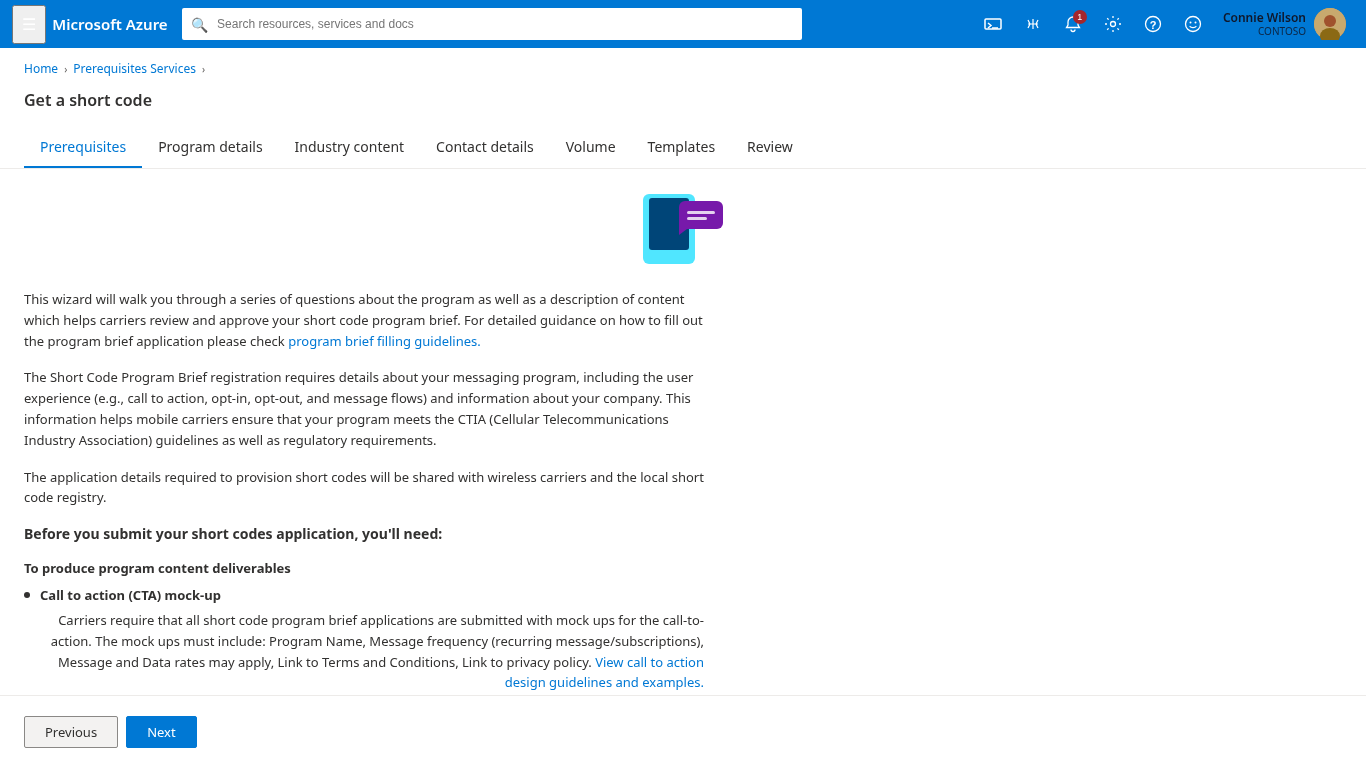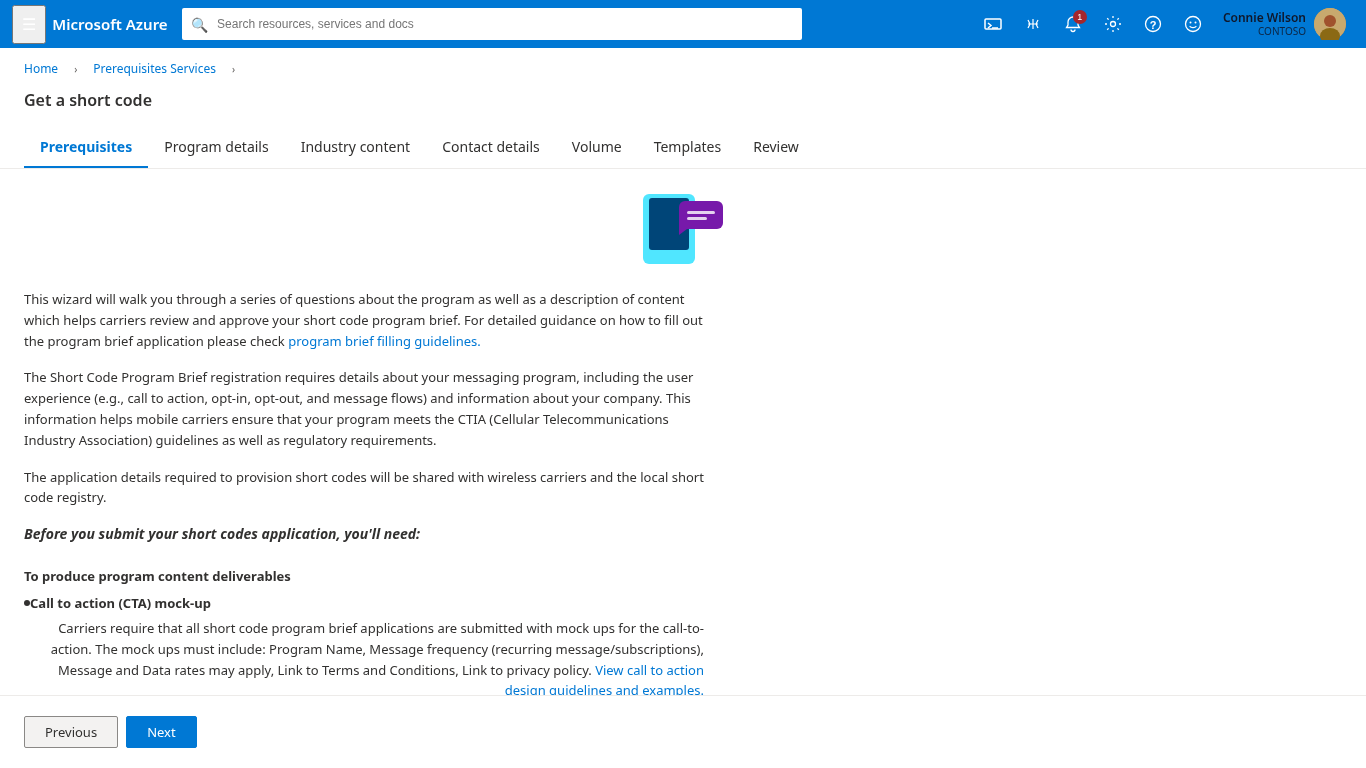--- a/index.html
+++ b/index.html
@@ -111,21 +111,21 @@
       min-height: calc(768px - 48px);
       display: flex;
       flex-direction: column;
     }
 
     
     .breadcrumb {
       padding: 12px 24px 8px;
       display: flex;
       align-items: center;
-      gap: 16px;
+      gap: 6px;
       font-size: 12px;
     }
     .breadcrumb a {
       color: #0078d4;
       text-decoration: none;
     }
     .breadcrumb-sep { color: #605e5c; font-size: 10px; }
 
     
     .page-title {
@@ -147,21 +147,21 @@
       font-size: 14px;
       color: #323130;
       cursor: pointer;
       border-bottom: 2px solid transparent;
       white-space: nowrap;
       text-decoration: none;
     }
     .tab.active {
       color: #0078d4;
       border-bottom: 2px solid #0078d4;
-      font-weight: 700;
+      font-weight: 400;
     }
 
     
     .content-area {
       flex: 1;
       padding: 20px 24px;
       overflow-y: auto;
       max-height: calc(768px - 48px - 48px - 60px - 48px);
     }
 
@@ -239,40 +239,39 @@
       font-size: 13px;
     }
     .text-block a {
       color: #0078d4;
       text-decoration: none;
     }
 
     .section-heading {
       font-weight: 700;
       font-size: 14px;
-      margin-bottom: 24px;
-      color: #323130;
-      font-style: italic;
+      margin-bottom: 16px;
+      color: #323130;
     }
     .section-subheading {
       font-weight: 700;
       font-size: 13px;
       margin-bottom: 8px;
       color: #323130;
     }
 
     .bullet-list {
       list-style: none;
       padding-left: 0;
       max-width: 680px;
     }
     .bullet-list li {
       display: flex;
       align-items: flex-start;
-      gap: 0;
+      gap: 10px;
       margin-bottom: 24px;
       line-height: 1.6;
       font-size: 13px;
     }
     .bullet-dot {
       flex-shrink: 0;
       width: 6px;
       height: 6px;
       background: #323130;
       border-radius: 50%;

